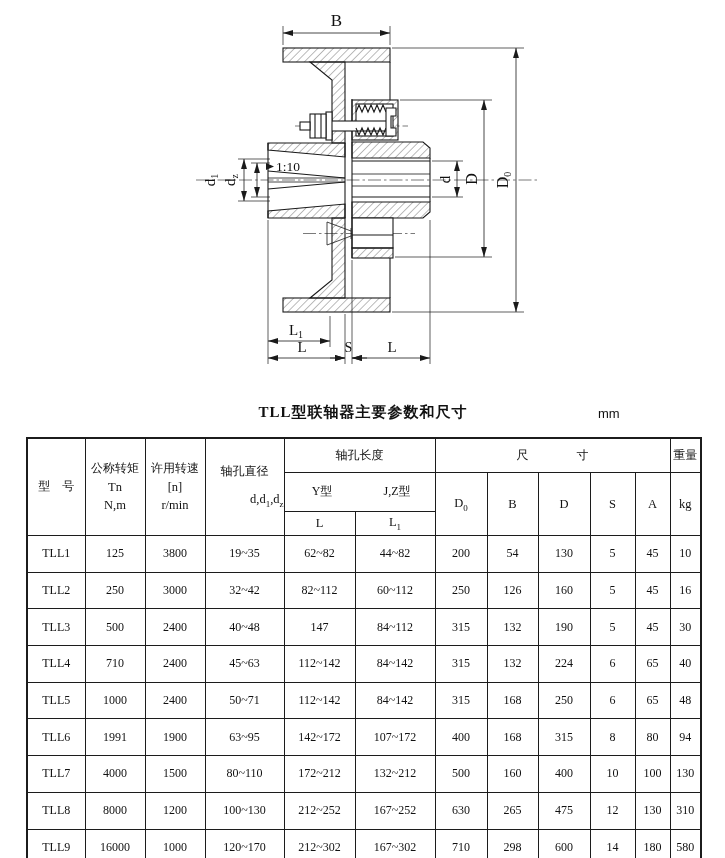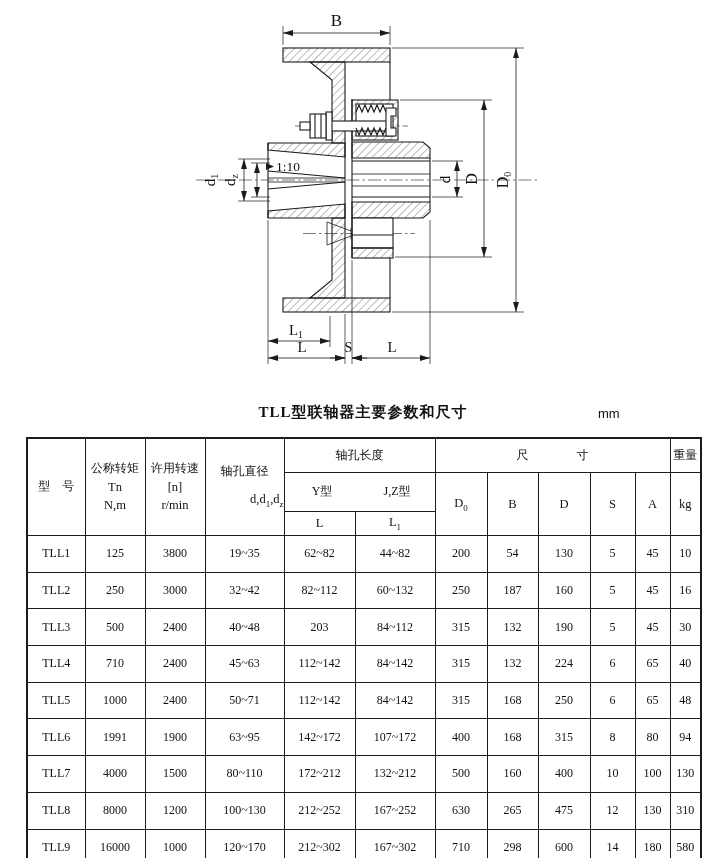--- a/index.html
+++ b/index.html
@@ -252,34 +252,34 @@
           <td>5</td>
           <td>45</td>
           <td>10</td>
         </tr>
         <tr>
           <td>TLL2</td>
           <td>250</td>
           <td>3000</td>
           <td>32~42</td>
           <td>82~112</td>
-          <td>60~132</td>
+          <td>60~112</td>
           <td>250</td>
-          <td>187</td>
+          <td>126</td>
           <td>160</td>
           <td>5</td>
           <td>45</td>
           <td>16</td>
         </tr>
         <tr>
           <td>TLL3</td>
           <td>500</td>
           <td>2400</td>
           <td>40~48</td>
-          <td>203</td>
+          <td>147</td>
           <td>84~112</td>
           <td>315</td>
           <td>132</td>
           <td>190</td>
           <td>5</td>
           <td>45</td>
           <td>30</td>
         </tr>
         <tr>
           <td>TLL4</td>

